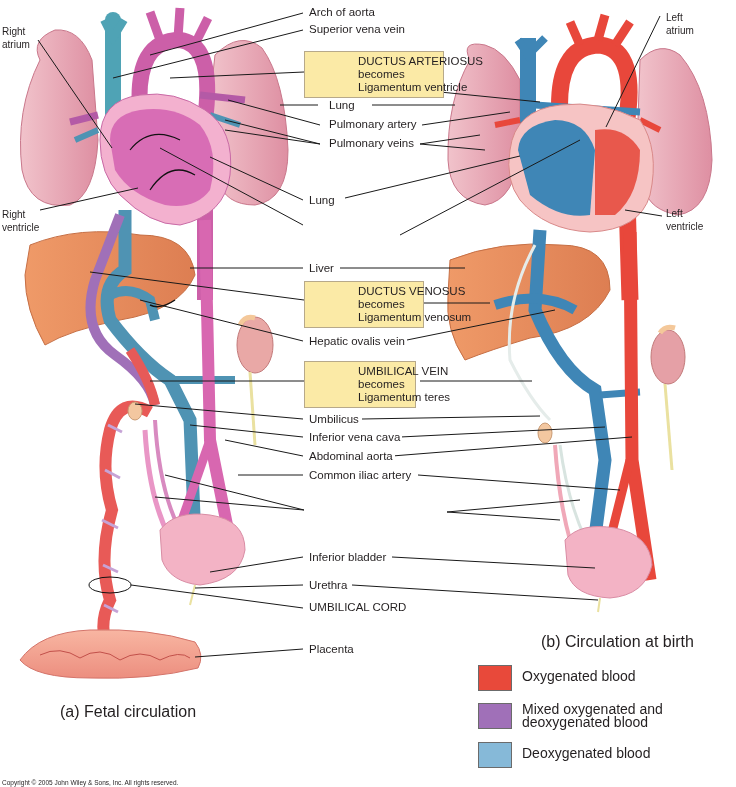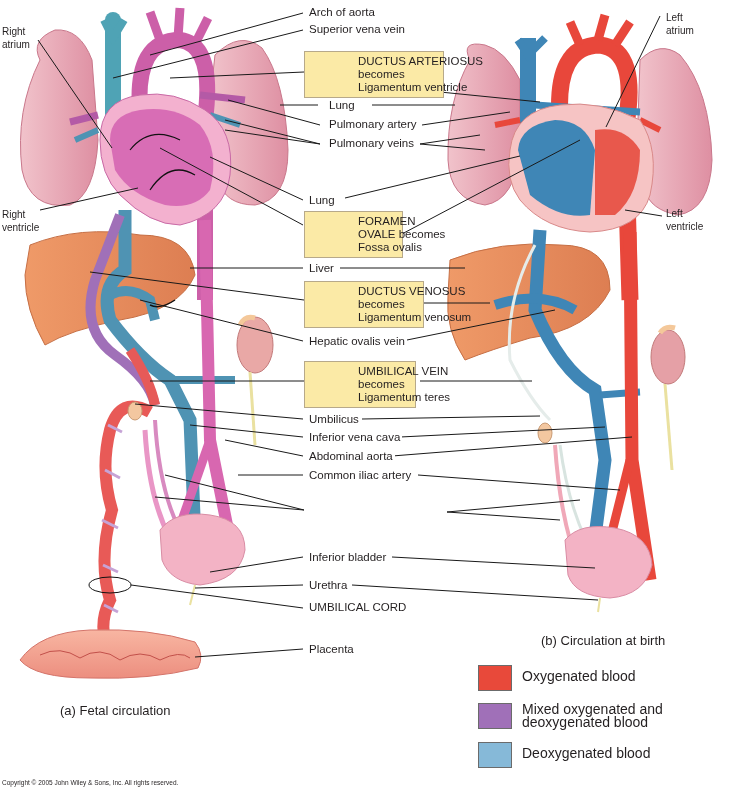--- a/index.html
+++ b/index.html
@@ -4,21 +4,21 @@
 <style>
   html, body { margin: 0; padding: 0; background: #ffffff; }
   body { width: 736px; height: 787px; position: relative; overflow: hidden;
          font-family: "Liberation Sans", sans-serif; color: #231f20; }
   #stage { position: absolute; left: 0; top: 0; width: 736px; height: 787px; }
   .lbl { position: absolute; font-size: 11.5px; line-height: 13px; white-space: nowrap; background: #fff; padding: 0 2px; }
   .side { position: absolute; font-size: 10px; line-height: 13px; white-space: nowrap; }
   .box { position: absolute; background: #fbeaa6; border: 1px solid #b7a98a; font-size: 11.5px; line-height: 13px;
          padding: 3px 5px 3px 5px; white-space: nowrap; }
   .box div { display: block; margin-left: 48px; }
-  .cap { position: absolute; font-size: 13px; white-space: nowrap; }
+  .cap { position: absolute; font-size: 16px; white-space: nowrap; }
   .copy { position: absolute; font-size: 6.5px; white-space: nowrap; left: 2px; top: 779px; }
   .legend-item { position: absolute; left: 478px; }
   .swatch { position: absolute; left: 0; top: 0; width: 34px; height: 26px; border: 1px solid #6b6b6b; box-sizing: border-box; }
   .legend-text { position: absolute; left: 44px; top: 5px; font-size: 14px; line-height: 13px; white-space: nowrap; }
 </style>
 </head>
 <body>
 
 <div id="stage">
 
@@ -215,25 +215,20 @@
   <div class="lbl" style="left:307px;top:551px">Inferior bladder</div>
   <div class="lbl" style="left:307px;top:579px">Urethra</div>
   <div class="lbl" style="left:307px;top:601px">UMBILICAL CORD</div>
   <div class="lbl" style="left:307px;top:643px">Placenta</div>
 
   <div class="box" style="left:304px;top:51px;width:128px">
     <div>DUCTUS ARTERIOSUS</div>
     <div>becomes</div>
     <div>Ligamentum ventricle</div>
   </div>
-  <div class="box" style="left:304px;top:211px;width:87px">
-    <div>FORAMEN</div>
-    <div>OVALE becomes</div>
-    <div>Fossa ovalis</div>
-  </div>
   <div class="box" style="left:304px;top:281px;width:108px">
     <div>DUCTUS VENOSUS</div>
     <div>becomes</div>
     <div>Ligamentum venosum</div>
   </div>
   <div class="box" style="left:304px;top:361px;width:100px">
     <div>UMBILICAL VEIN</div>
     <div>becomes</div>
     <div>Ligamentum teres</div>
   </div>

